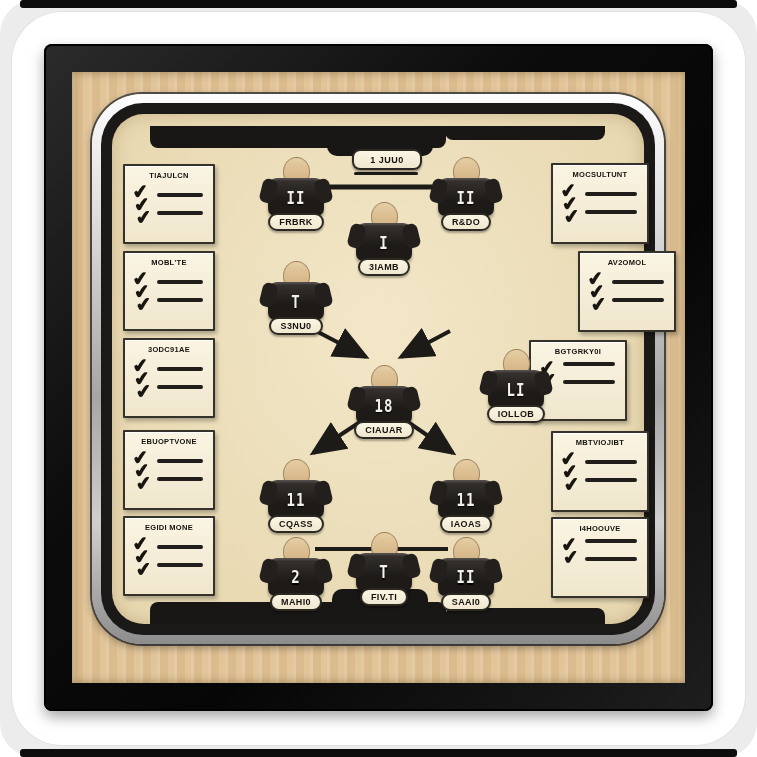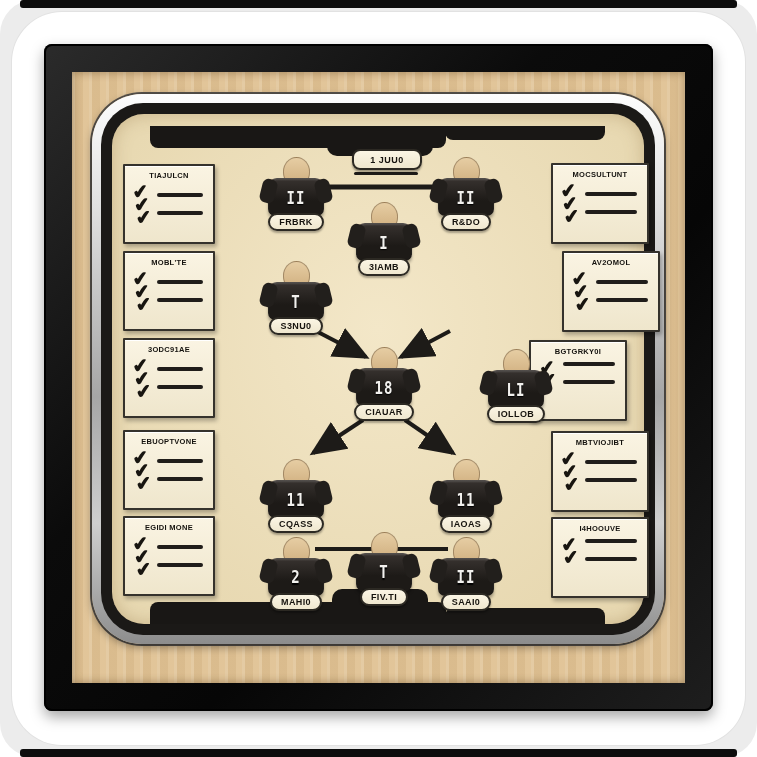--- a/index.html
+++ b/index.html
@@ -179,21 +179,21 @@
           <span class="check">✔</span>
           <span class="check">✔</span>
           <span class="check">✔</span>
         </div>
     <div class="lines">
           <div class="bar"></div>
           <div class="bar"></div>
         </div>
       </div>
   </div>
-  <div class="card" style="left:562px;top:251px;width:94px;height:77px">
+  <div class="card" style="left:578px;top:251px;width:94px;height:77px">
     <div class="card-title">AV2OMOL</div>
     <div class="card-body">
         <div class="checks">
           <span class="check">✔</span>
           <span class="check">✔</span>
           <span class="check">✔</span>
         </div>
     <div class="lines">
           <div class="bar"></div>
           <div class="bar"></div>
@@ -266,21 +266,21 @@
     <div class="plate">3IAMB</div>
   </div>
   <div class="player" style="left:296px;top:261px">
     <div class="pads"></div>
     <div class="head"></div>
     <div class="jersey">
         <span class="num">T</span>
       </div>
     <div class="plate">S3NU0</div>
   </div>
-  <div class="player" style="left:384px;top:347px">
+  <div class="player" style="left:384px;top:365px">
     <div class="pads"></div>
     <div class="head"></div>
     <div class="jersey">
         <span class="num">18</span>
       </div>
     <div class="plate">CIAUAR</div>
   </div>
   <div class="player" style="left:516px;top:349px">
     <div class="pads"></div>
     <div class="head"></div>

